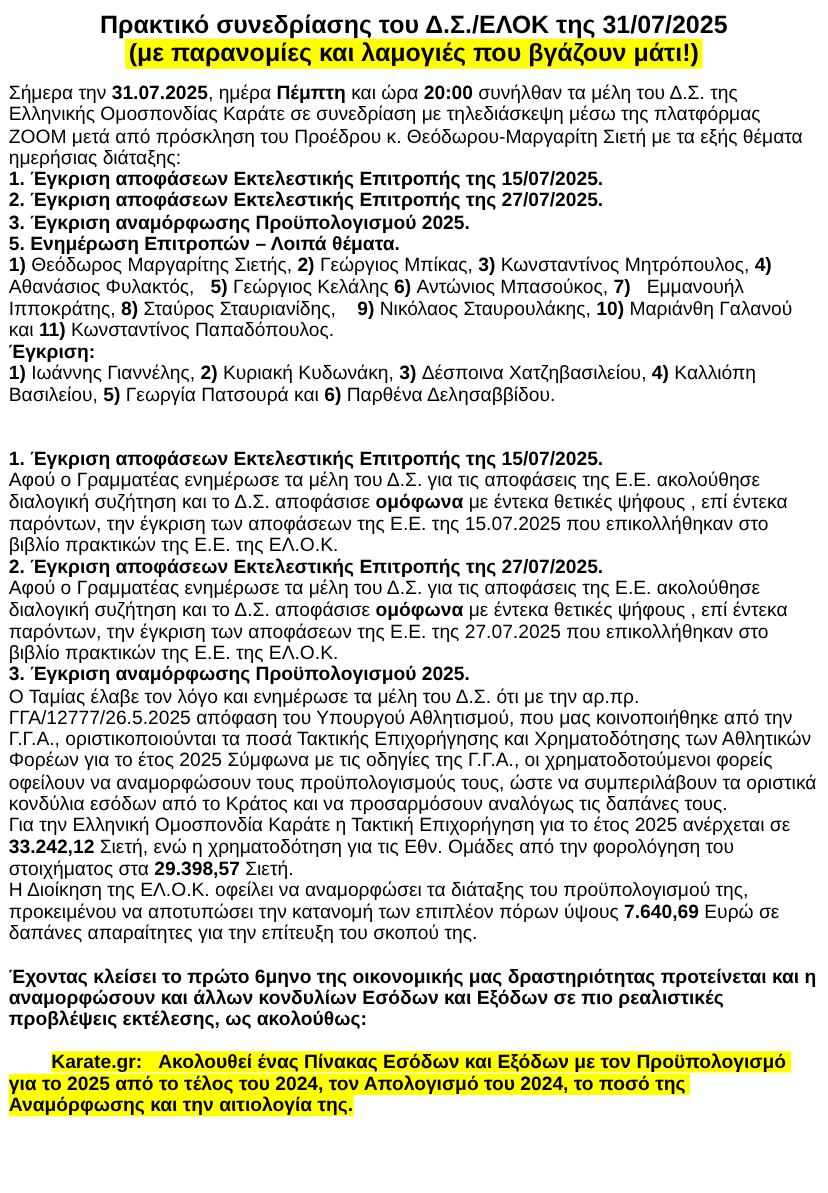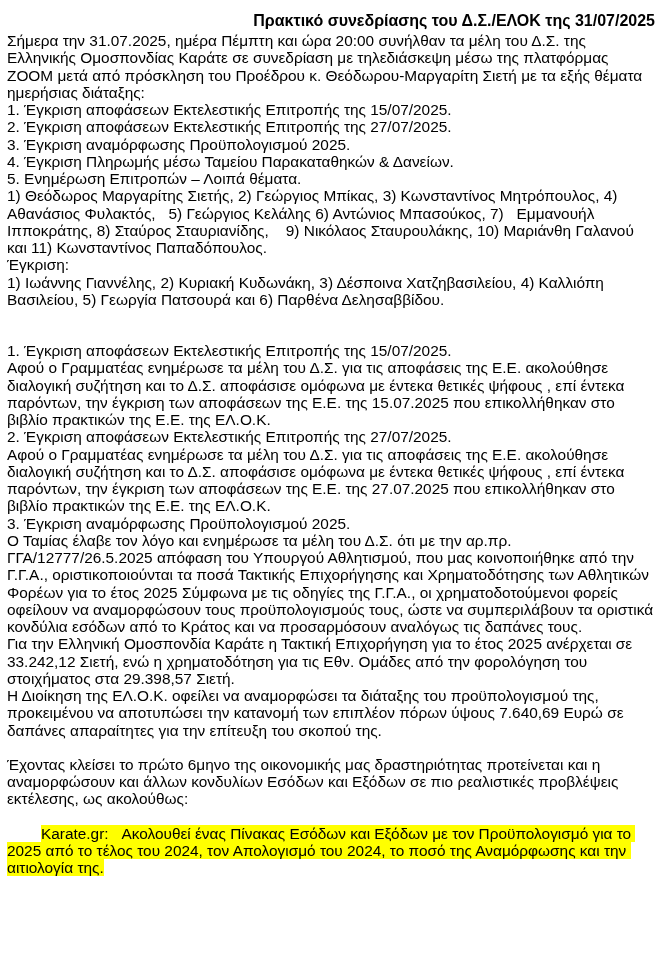--- a/index.html
+++ b/index.html
@@ -12,58 +12,60 @@
     width: 662px;
     height: 954px;
     box-sizing: border-box;
     background: #ffffff;
     color: #000000;
     font-family: "Liberation Sans", "DejaVu Sans", sans-serif;
     padding: 9px 7px 0 7px;
     overflow: hidden;
   }
   .title, .subtitle {
-    font-size: 16px;
+    font-size: 20px;
     font-weight: bold;
     line-height: 23px;
-    text-align: right;
+    text-align: center;
   }
   .subtitle { margin-bottom: 11px; }
   .subtitle .hl {
     background: #ffff00;
     padding: 1px 3px;
   }
   .doc {
     font-size: 15.4px;
     line-height: 17.25px;
   }
   .block {
     white-space: pre-wrap;
   }
   .block.blank { height: 17px; }
-  .b { font-weight: normal; }
+  .b { font-weight: bold; }
   .block.hl-para {
     text-indent: 34px;
     font-weight: bold;
   }
   .block.hl-para .seg {
     background: #ffff00;
   }
 </style>
 </head>
 <body>
 
 <div class="page">
   <div class="title">Πρακτικό συνεδρίασης του Δ.Σ./ΕΛΟΚ της 31/07/2025</div>
+  <div class="subtitle">
+    <span class="hl">(με παρανομίες και λαμογιές που βγάζουν μάτι!)</span>
+  </div>
   <div class="doc">
       <div class="block"><span class="seg">Σήμερα την </span><span class="seg b">31.07.2025</span><span class="seg">, ημέρα </span><span class="seg b">Πέμπτη</span><span class="seg"> και ώρα </span><span class="seg b">20:00</span><span class="seg"> συνήλθαν τα μέλη του Δ.Σ. της Ελληνικής Ομοσπονδίας Καράτε σε συνεδρίαση με τηλεδιάσκεψη μέσω της πλατφόρμας ZOOM μετά από πρόσκληση του Προέδρου κ. Θεόδωρου-Μαργαρίτη Σιετή με τα εξής θέματα ημερήσιας διάταξης:</span></div>
       <div class="block"><span class="seg b">1. Έγκριση αποφάσεων Εκτελεστικής Επιτροπής της 15/07/2025.</span></div>
       <div class="block"><span class="seg b">2. Έγκριση αποφάσεων Εκτελεστικής Επιτροπής της 27/07/2025.</span></div>
       <div class="block"><span class="seg b">3. Έγκριση αναμόρφωσης Προϋπολογισμού 2025.</span></div>
-      <div class="block"><span class="seg b">4. Έγκριση Πληρωμής μέσω Ταμείου Παρακαταθηκών &amp; Δανείων.</span></div>
       <div class="block"><span class="seg b">5. Ενημέρωση Επιτροπών – Λοιπά θέματα.</span></div>
       <div class="block"><span class="seg b">1) </span><span class="seg">Θεόδωρος Μαργαρίτης Σιετής, </span><span class="seg b">2) </span><span class="seg">Γεώργιος Μπίκας, </span><span class="seg b">3) </span><span class="seg">Κωνσταντίνος Μητρόπουλος, </span><span class="seg b">4) </span><span class="seg">Αθανάσιος Φυλακτός,   </span><span class="seg b">5) </span><span class="seg">Γεώργιος Κελάλης </span><span class="seg b">6) </span><span class="seg">Αντώνιος Μπασούκος, </span><span class="seg b">7) </span><span class="seg">  Εμμανουήλ Ιπποκράτης, </span><span class="seg b">8) </span><span class="seg">Σταύρος Σταυριανίδης,    </span><span class="seg b">9) </span><span class="seg">Νικόλαος Σταυρουλάκης, </span><span class="seg b">10) </span><span class="seg">Μαριάνθη Γαλανού και </span><span class="seg b">11) </span><span class="seg">Κωνσταντίνος Παπαδόπουλος.</span></div>
       <div class="block"><span class="seg b">Έγκριση:</span></div>
       <div class="block"><span class="seg b">1) </span><span class="seg">Ιωάννης Γιαννέλης, </span><span class="seg b">2) </span><span class="seg">Κυριακή Κυδωνάκη, </span><span class="seg b">3) </span><span class="seg">Δέσποινα Χατζηβασιλείου, </span><span class="seg b">4) </span><span class="seg">Καλλιόπη Βασιλείου, </span><span class="seg b">5) </span><span class="seg">Γεωργία Πατσουρά και </span><span class="seg b">6) </span><span class="seg">Παρθένα Δελησαββίδου.</span></div>
       <div class="block blank"></div>
       <div class="block blank"></div>
       <div class="block"><span class="seg b">1. Έγκριση αποφάσεων Εκτελεστικής Επιτροπής της 15/07/2025.</span></div>
       <div class="block"><span class="seg">Αφού ο Γραμματέας ενημέρωσε τα μέλη του Δ.Σ. για τις αποφάσεις της Ε.Ε. ακολούθησε διαλογική συζήτηση και το Δ.Σ. αποφάσισε </span><span class="seg b">ομόφωνα</span><span class="seg"> με έντεκα θετικές ψήφους , επί έντεκα παρόντων, την έγκριση των αποφάσεων της Ε.Ε. της 15.07.2025 που επικολλήθηκαν στο βιβλίο πρακτικών της Ε.Ε. της ΕΛ.Ο.Κ.</span></div>
       <div class="block"><span class="seg b">2. Έγκριση αποφάσεων Εκτελεστικής Επιτροπής της 27/07/2025.</span></div>
       <div class="block"><span class="seg">Αφού ο Γραμματέας ενημέρωσε τα μέλη του Δ.Σ. για τις αποφάσεις της Ε.Ε. ακολούθησε διαλογική συζήτηση και το Δ.Σ. αποφάσισε </span><span class="seg b">ομόφωνα</span><span class="seg"> με έντεκα θετικές ψήφους , επί έντεκα παρόντων, την έγκριση των αποφάσεων της Ε.Ε. της 27.07.2025 που επικολλήθηκαν στο βιβλίο πρακτικών της Ε.Ε. της ΕΛ.Ο.Κ.</span></div>

